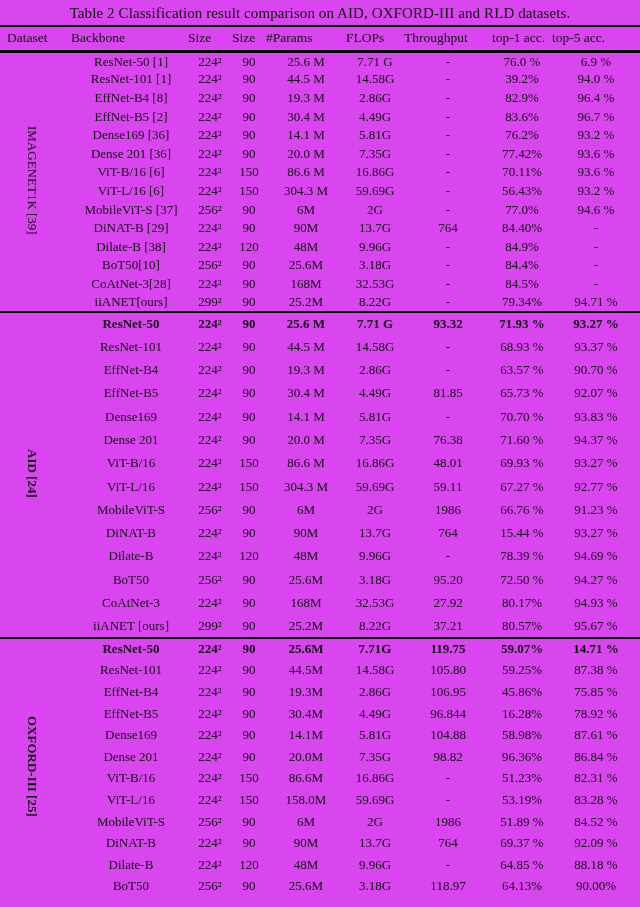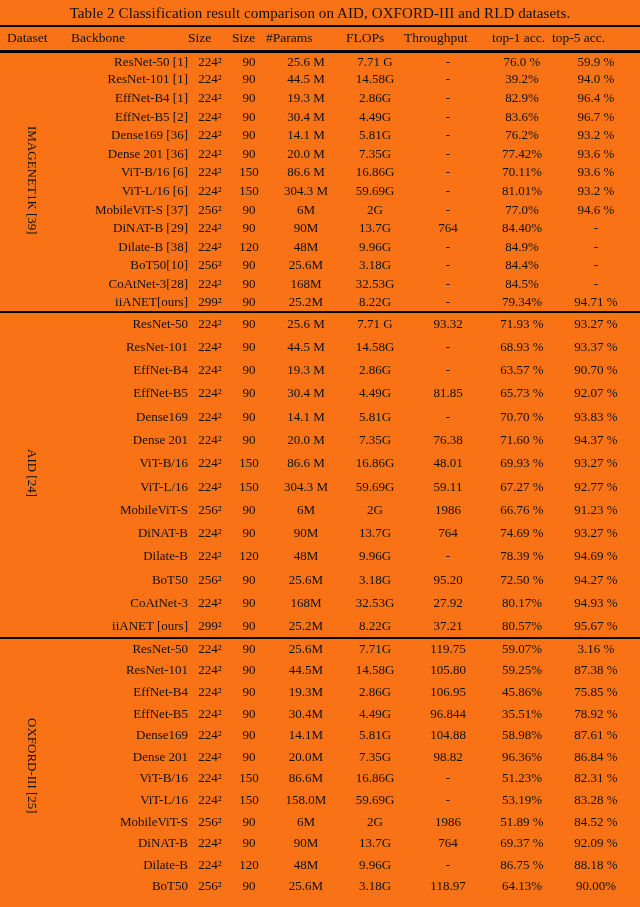--- a/index.html
+++ b/index.html
@@ -1,20 +1,20 @@
 <!DOCTYPE html>
 <html><head>
 <meta charset="utf-8">
 <style>
   html, body { margin: 0; padding: 0; background: #ffffff; }
   .page {
     position: relative;
     width: 640px;
     height: 907px;
-    background: #f97316;
+    background: #d946ef;
     overflow: hidden;
     font-family: "Liberation Serif", "DejaVu Serif", serif;
     color: #111;
   }
   .caption {
     text-align: center;
     font-size: 15px;
     padding: 5px 0 3px 0;
     letter-spacing: 0.1px;
   }
@@ -35,25 +35,25 @@
   }
   table.results thead th.left { text-align: left; padding-left: 7px; margin-top: 41px; }
   table.results td {
     text-align: center;
     font-size: 13px;
     padding: 0;
     white-space: nowrap;
     overflow: hidden;
     vertical-align: middle;
   }
-  table.results td.backbone { text-align: right; padding-left: 10px; }
+  table.results td.backbone { text-align: center; padding-left: 10px; }
   tr.g0 { height: 18.6px; }
   tr.g1 { height: 23.3px; }
   tr.g2 { height: 21.6px; }
-  tr.group-start td { border-top: 2.5px solid #000; }
+  tr.group-start td { border-top: 2.5px solid #000; font-weight: bold; }
   td.dataset-cell {
     vertical-align: middle;
     text-align: center;
   }
   .vlabel {
     display: inline-block;
     writing-mode: vertical-rl;
     text-orientation: sideways;
     font-size: 13px;
     white-space: nowrap;
@@ -93,34 +93,34 @@
     <tbody id="table-body">
         <tr class="g0">
           <td rowspan="14" class="dataset-cell"><span class="vlabel">IMAGENET1K [39]</span></td>
           <td class="backbone">ResNet-50 [1]</td>
           <td>224²</td>
           <td>90</td>
           <td>25.6 M</td>
           <td>7.71 G</td>
           <td>-</td>
           <td>76.0 %</td>
-          <td>59.9 %</td>
+          <td>6.9 %</td>
         </tr>
         <tr class="g0">
           <td class="backbone">ResNet-101 [1]</td>
           <td>224²</td>
           <td>90</td>
           <td>44.5 M</td>
           <td>14.58G</td>
           <td>-</td>
           <td>39.2%</td>
           <td>94.0 %</td>
         </tr>
         <tr class="g0">
-          <td class="backbone">EffNet-B4 [1]</td>
+          <td class="backbone">EffNet-B4 [8]</td>
           <td>224²</td>
           <td>90</td>
           <td>19.3 M</td>
           <td>2.86G</td>
           <td>-</td>
           <td>82.9%</td>
           <td>96.4 %</td>
         </tr>
         <tr class="g0">
           <td class="backbone">EffNet-B5 [2]</td>
@@ -162,21 +162,21 @@
           <td>70.11%</td>
           <td>93.6 %</td>
         </tr>
         <tr class="g0">
           <td class="backbone">ViT-L/16 [6]</td>
           <td>224²</td>
           <td>150</td>
           <td>304.3 M</td>
           <td>59.69G</td>
           <td>-</td>
-          <td>81.01%</td>
+          <td>56.43%</td>
           <td>93.2 %</td>
         </tr>
         <tr class="g0">
           <td class="backbone">MobileViT-S [37]</td>
           <td>256²</td>
           <td>90</td>
           <td>6M</td>
           <td>2G</td>
           <td>-</td>
           <td>77.0%</td>
@@ -323,21 +323,21 @@
           <td>66.76 %</td>
           <td>91.23 %</td>
         </tr>
         <tr class="g1">
           <td class="backbone">DiNAT-B</td>
           <td>224²</td>
           <td>90</td>
           <td>90M</td>
           <td>13.7G</td>
           <td>764</td>
-          <td>74.69 %</td>
+          <td>15.44 %</td>
           <td>93.27 %</td>
         </tr>
         <tr class="g1">
           <td class="backbone">Dilate-B</td>
           <td>224²</td>
           <td>120</td>
           <td>48M</td>
           <td>9.96G</td>
           <td>-</td>
           <td>78.39 %</td>
@@ -375,21 +375,21 @@
         </tr>
         <tr class="g2 group-start">
           <td rowspan="12" class="dataset-cell"><span class="vlabel">OXFORD-III [25]</span></td>
           <td class="backbone">ResNet-50</td>
           <td>224²</td>
           <td>90</td>
           <td>25.6M</td>
           <td>7.71G</td>
           <td>119.75</td>
           <td>59.07%</td>
-          <td>3.16 %</td>
+          <td>14.71 %</td>
         </tr>
         <tr class="g2">
           <td class="backbone">ResNet-101</td>
           <td>224²</td>
           <td>90</td>
           <td>44.5M</td>
           <td>14.58G</td>
           <td>105.80</td>
           <td>59.25%</td>
           <td>87.38 %</td>
@@ -404,21 +404,21 @@
           <td>45.86%</td>
           <td>75.85 %</td>
         </tr>
         <tr class="g2">
           <td class="backbone">EffNet-B5</td>
           <td>224²</td>
           <td>90</td>
           <td>30.4M</td>
           <td>4.49G</td>
           <td>96.844</td>
-          <td>35.51%</td>
+          <td>16.28%</td>
           <td>78.92 %</td>
         </tr>
         <tr class="g2">
           <td class="backbone">Dense169</td>
           <td>224²</td>
           <td>90</td>
           <td>14.1M</td>
           <td>5.81G</td>
           <td>104.88</td>
           <td>58.98%</td>
@@ -474,21 +474,21 @@
           <td>69.37 %</td>
           <td>92.09 %</td>
         </tr>
         <tr class="g2">
           <td class="backbone">Dilate-B</td>
           <td>224²</td>
           <td>120</td>
           <td>48M</td>
           <td>9.96G</td>
           <td>-</td>
-          <td>86.75 %</td>
+          <td>64.85 %</td>
           <td>88.18 %</td>
         </tr>
         <tr class="g2">
           <td class="backbone">BoT50</td>
           <td>256²</td>
           <td>90</td>
           <td>25.6M</td>
           <td>3.18G</td>
           <td>118.97</td>
           <td>64.13%</td>

